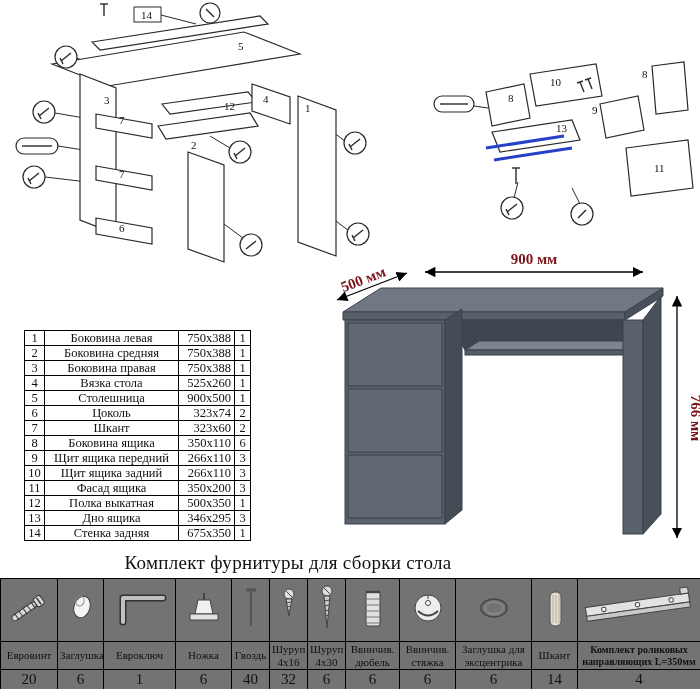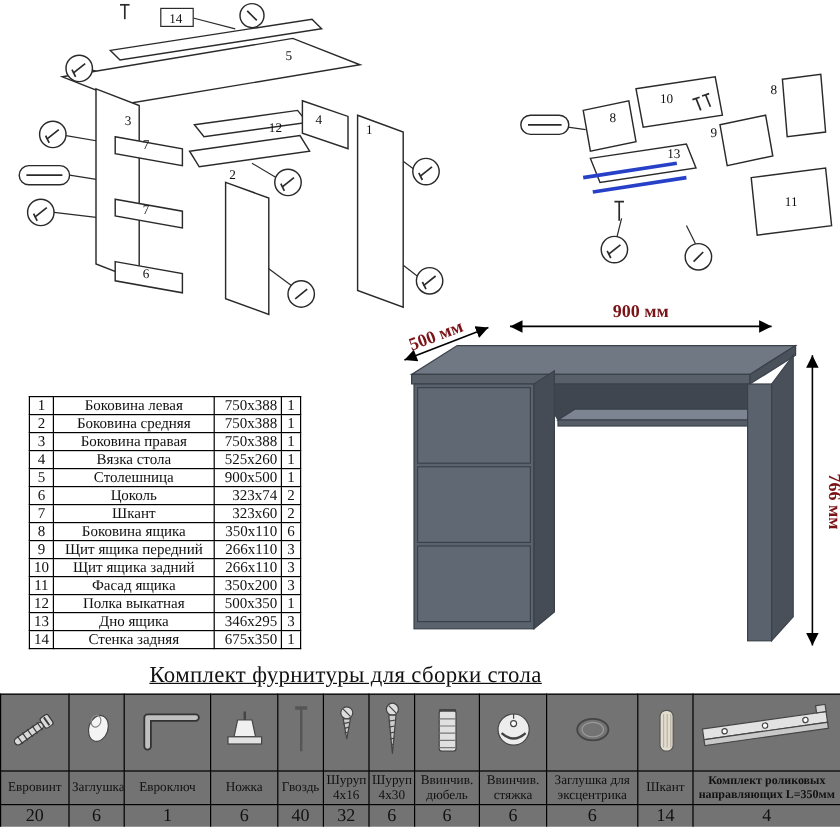--- a/index.html
+++ b/index.html
@@ -12,21 +12,21 @@
 
   
   .parts-table { position:absolute; left:24px; top:330px; border-collapse:collapse; font-size:12.5px; background:#fff; }
   .parts-table td { border:1px solid #000; height:14.6px; line-height:14px; padding:0 3px; white-space:nowrap; }
   .parts-table td.c-num  { width:20px;  text-align:center; }
   .parts-table td.c-name { width:134px; text-align:center; }
   .parts-table td.c-size { width:56px;  text-align:right; }
   .parts-table td.c-qty  { width:16px;  text-align:center; }
 
   
-  .hw-title { position:absolute; left:0; top:552px; width:576px; text-align:center; font-size:19px; letter-spacing:0.3px;text-decoration:underline; }
+  .hw-title { position:absolute; left:0; top:552px; width:576px; text-align:center; font-size:19px; letter-spacing:0.3px; }
   .hw-table { position:absolute; left:0; top:578px; width:700px; border-collapse:collapse; table-layout:fixed; background:#737373; }
   .hw-table td { border:1px solid #000; text-align:center; vertical-align:middle; padding:1px 2px; overflow:hidden; }
   .hw-table td.ico { height:61px; }
   .hw-table td.nm  { height:28px; font-size:11px; line-height:1.12; }
   .hw-table td.nm.small { font-size:10px;font-weight:bold; }
   .hw-table td.qt  { height:20px; font-size:15px;margin-left:12px; }
 
   svg text { font-family:"Liberation Serif", serif; }
 </style>
 </head>

